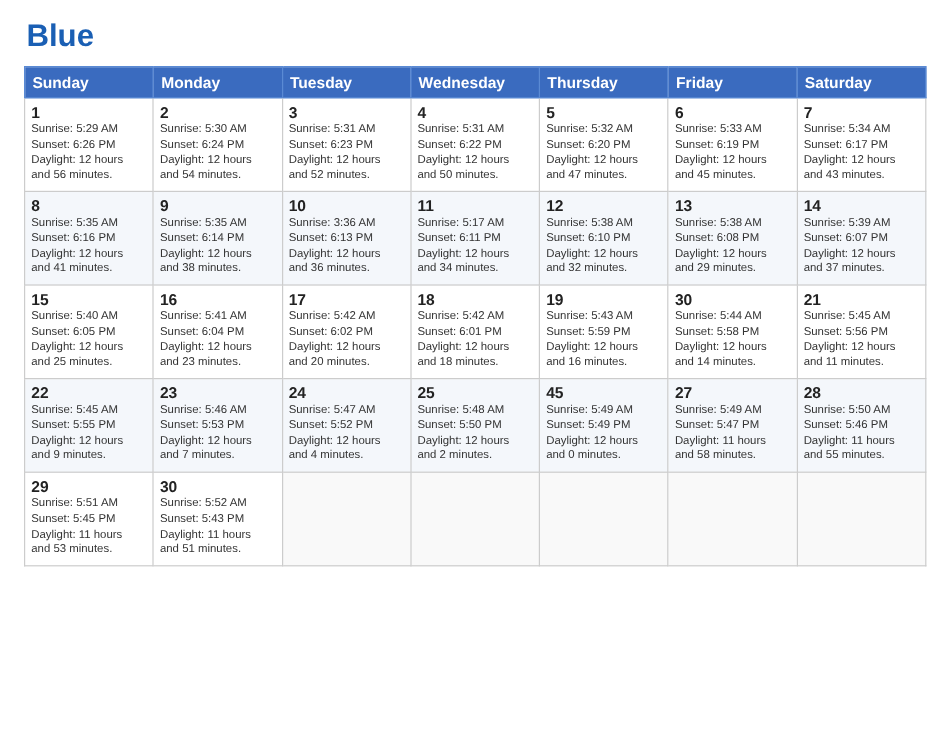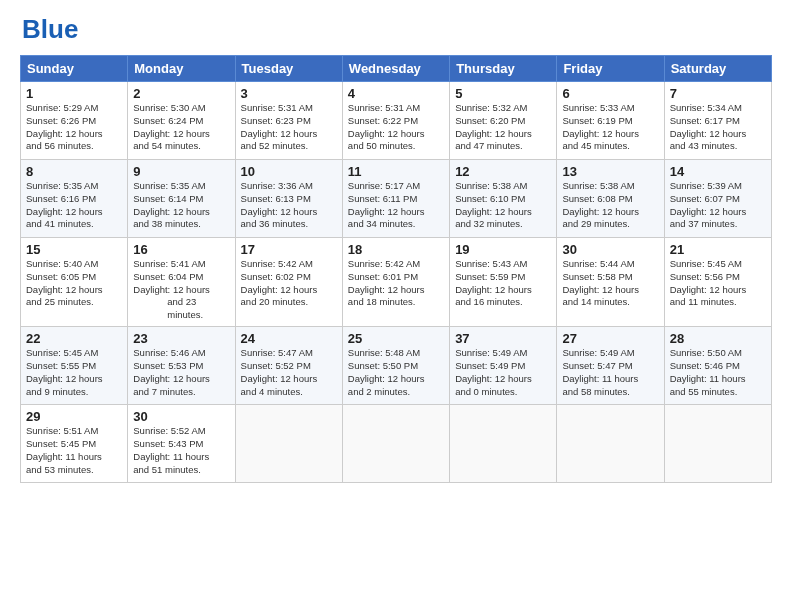--- a/index.html
+++ b/index.html
@@ -215,21 +215,21 @@
             <span style="display: block; line-height: 1.35;">Sunrise: 5:40 AM</span>
             <span style="display: block; line-height: 1.35;">Sunset: 6:05 PM</span>
             <span style="display: block; line-height: 1.35;">Daylight: 12 hours</span>
             <span style="display: block; line-height: 1.35;">and 25 minutes.</span>
           </td>
           <td>
             <span class="day-num">16</span>
             <span style="display: block; line-height: 1.35;">Sunrise: 5:41 AM</span>
             <span style="display: block; line-height: 1.35;">Sunset: 6:04 PM</span>
             <span style="display: block; line-height: 1.35;">Daylight: 12 hours</span>
-            <span style="display: block; line-height: 1.35; margin-left: 34px;">and 23 minutes.</span>
+            <span style="display: block; line-height: 1.35;">and 23 minutes.</span>
           </td>
           <td>
             <span class="day-num">17</span>
             <span style="display: block; line-height: 1.35;">Sunrise: 5:42 AM</span>
             <span style="display: block; line-height: 1.35;">Sunset: 6:02 PM</span>
             <span style="display: block; line-height: 1.35;">Daylight: 12 hours</span>
             <span style="display: block; line-height: 1.35;">and 20 minutes.</span>
           </td>
           <td>
             <span class="day-num">18</span>
@@ -283,21 +283,21 @@
             <span style="display: block; line-height: 1.35;">and 4 minutes.</span>
           </td>
           <td>
             <span class="day-num">25</span>
             <span style="display: block; line-height: 1.35;">Sunrise: 5:48 AM</span>
             <span style="display: block; line-height: 1.35;">Sunset: 5:50 PM</span>
             <span style="display: block; line-height: 1.35;">Daylight: 12 hours</span>
             <span style="display: block; line-height: 1.35;">and 2 minutes.</span>
           </td>
           <td>
-            <span class="day-num">37</span>
+            <span class="day-num">45</span>
             <span style="display: block; line-height: 1.35;">Sunrise: 5:49 AM</span>
             <span style="display: block; line-height: 1.35;">Sunset: 5:49 PM</span>
             <span style="display: block; line-height: 1.35;">Daylight: 12 hours</span>
             <span style="display: block; line-height: 1.35;">and 0 minutes.</span>
           </td>
           <td>
             <span class="day-num">27</span>
             <span style="display: block; line-height: 1.35;">Sunrise: 5:49 AM</span>
             <span style="display: block; line-height: 1.35;">Sunset: 5:47 PM</span>
             <span style="display: block; line-height: 1.35;">Daylight: 11 hours</span>

